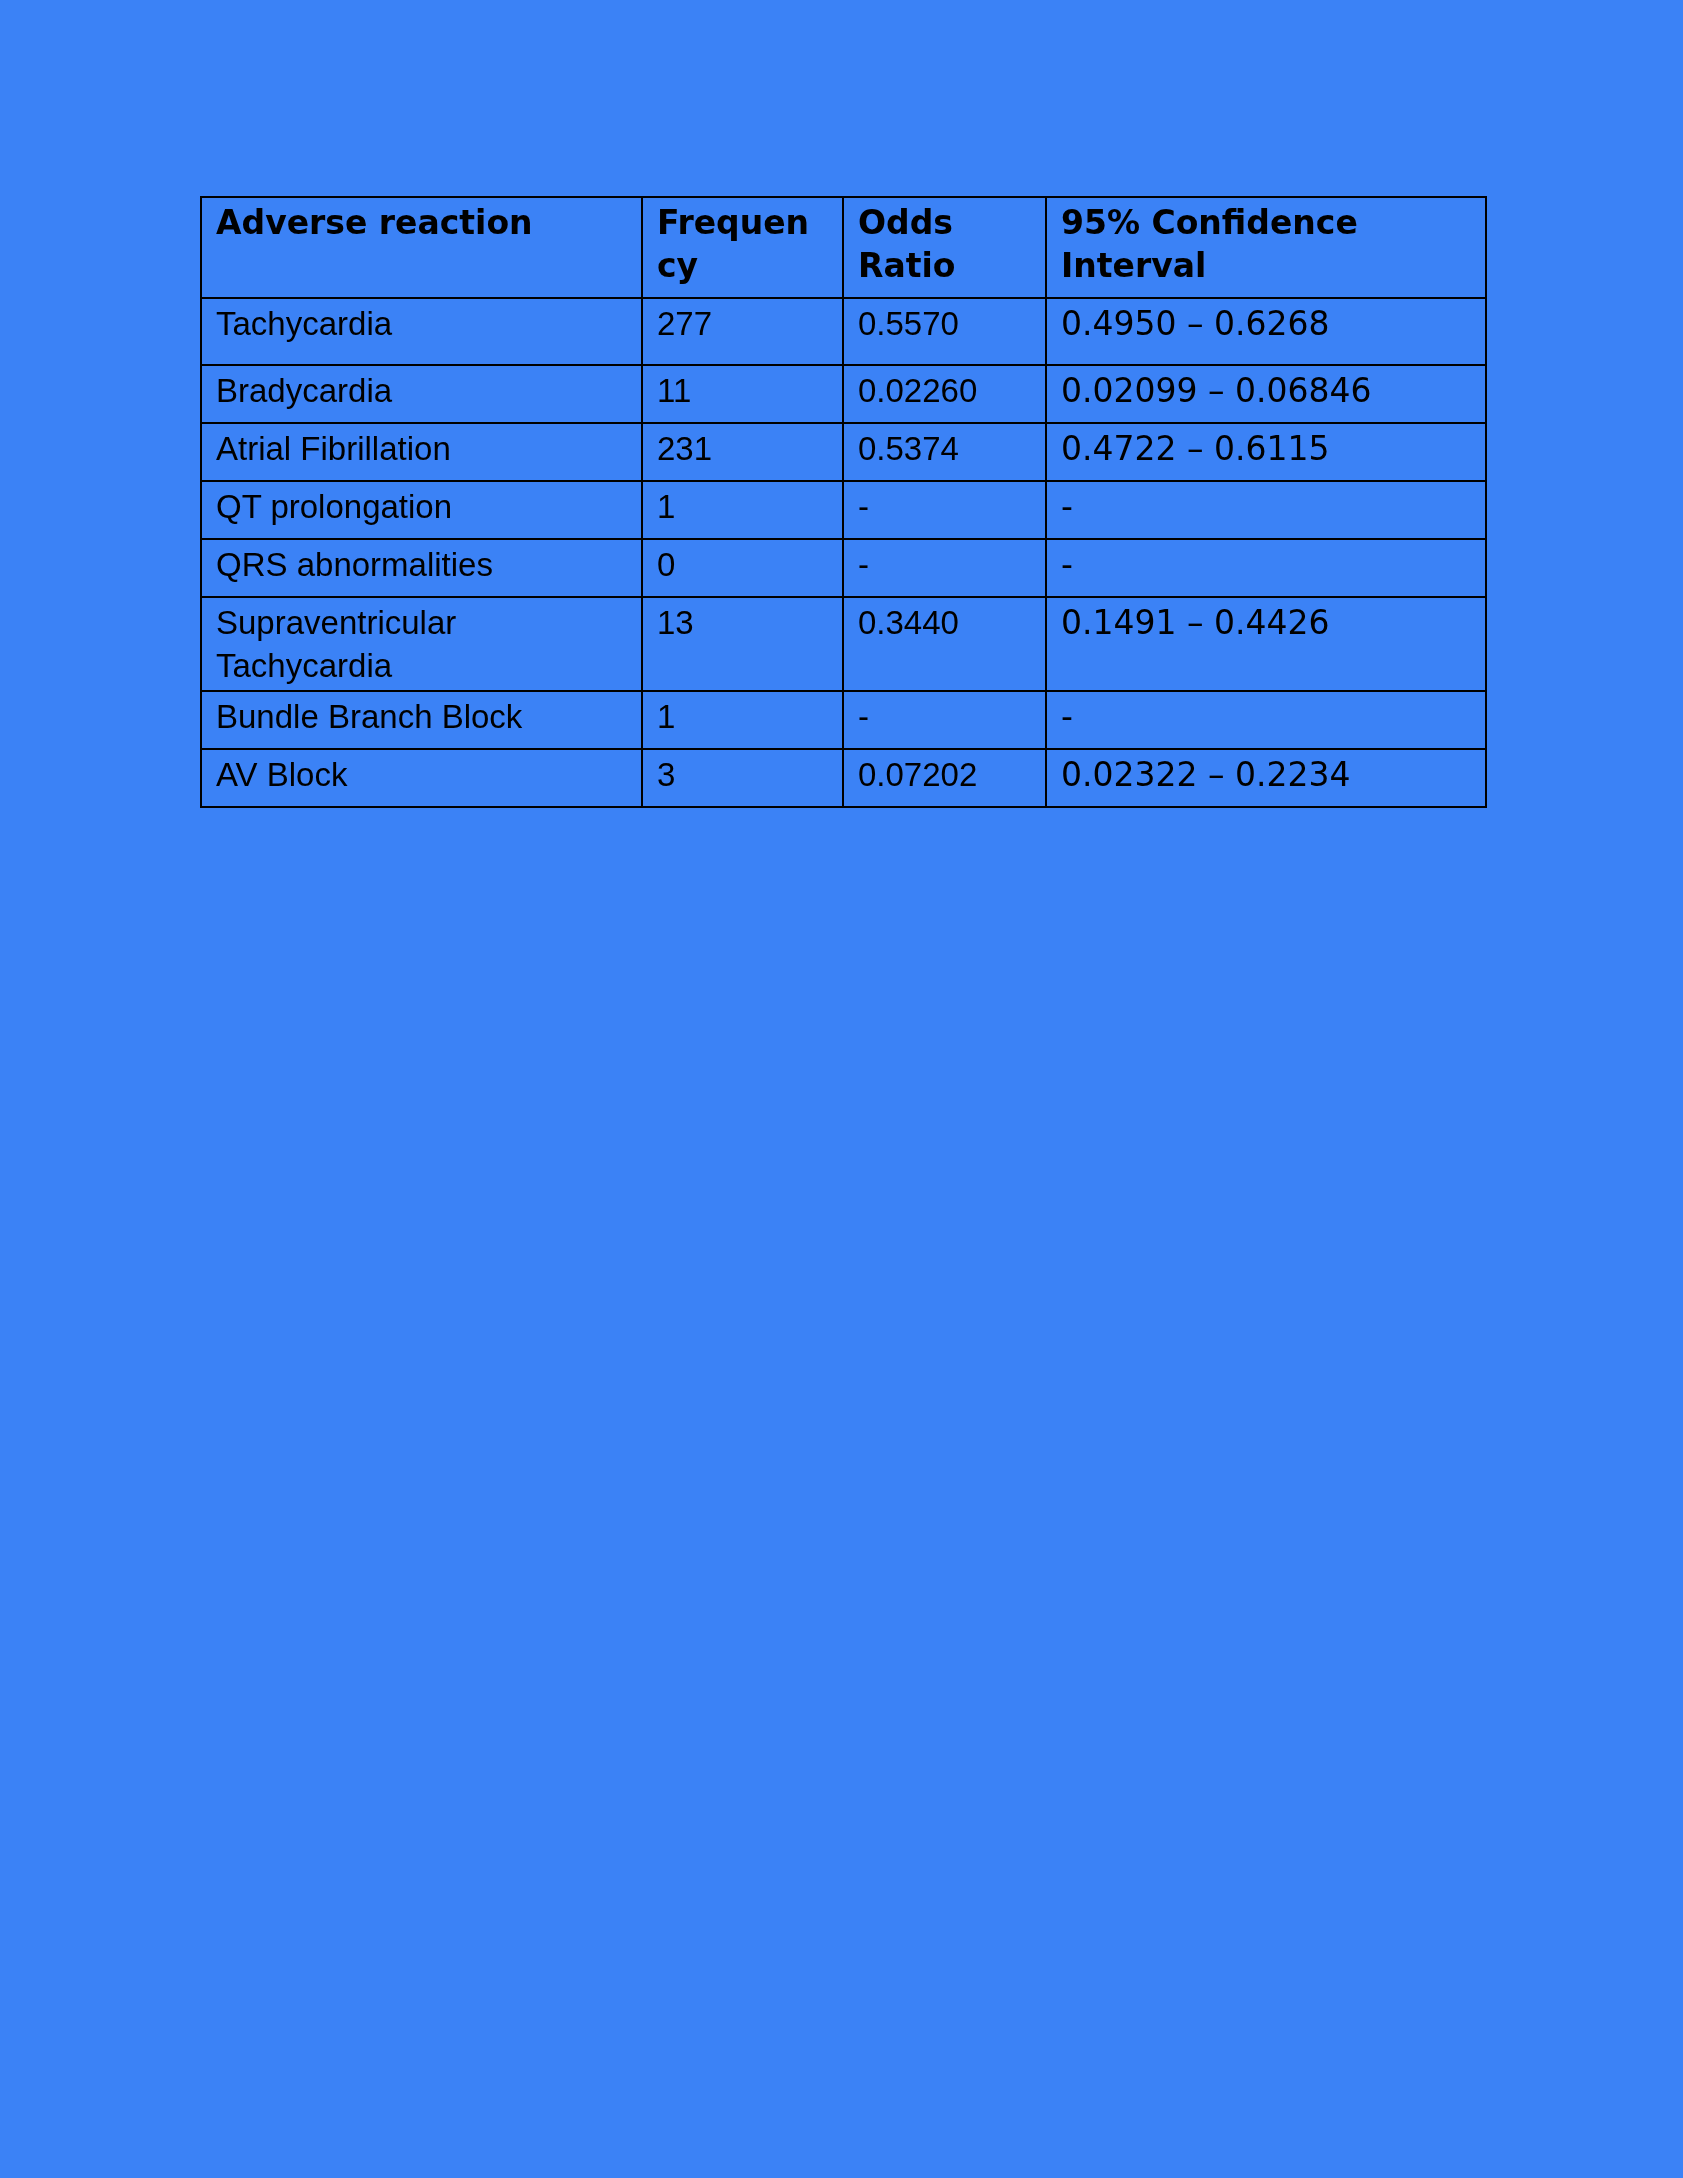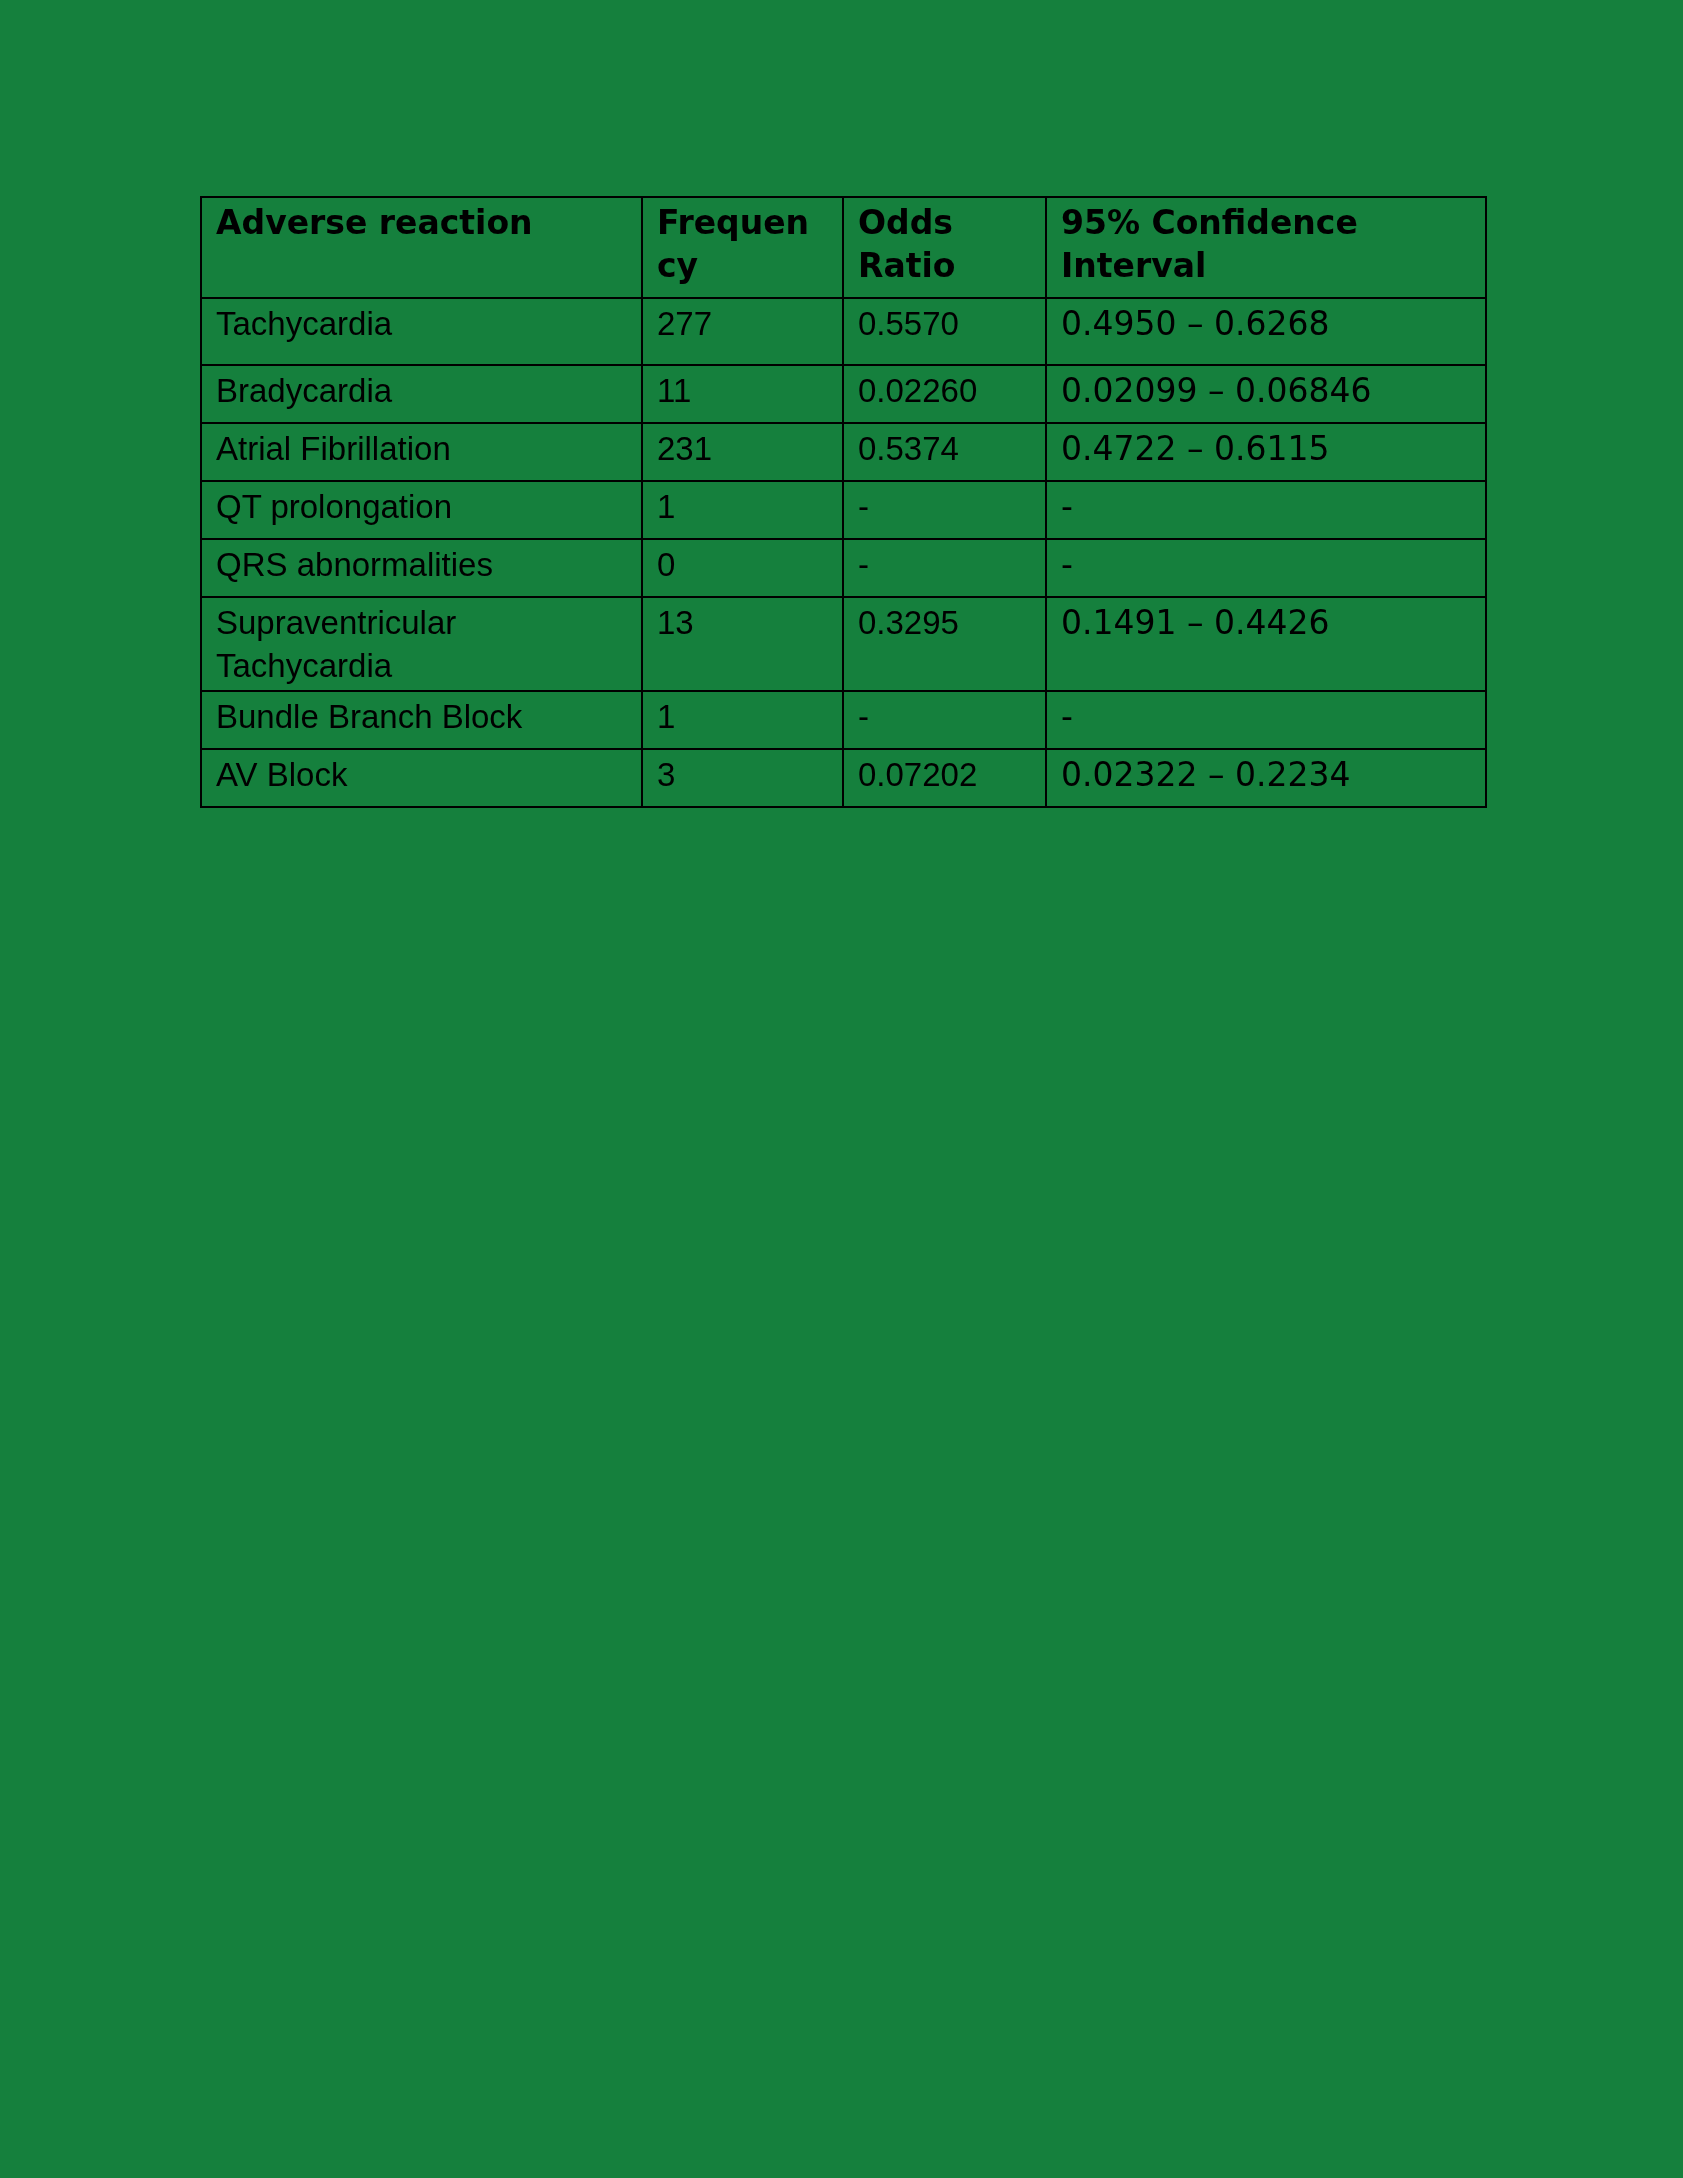--- a/index.html
+++ b/index.html
@@ -7,21 +7,21 @@
     padding: 0;
     width: 1683px;
     height: 2178px;
     background: #ffffff;
     font-family: "DejaVu Sans", sans-serif;
   }
   .page {
     position: relative;
     width: 1683px;
     height: 2178px;
-    background: #15803d;
+    background: #3b82f6;
     overflow: hidden;
   }
   table.doc-table {
     position: absolute;
     left: 200px;
     top: 196px;
     width: 1284px;
     border-collapse: collapse;
     table-layout: fixed;
   }
@@ -113,21 +113,21 @@
       <tr class="body-row">
         <td class="cell-reaction">QRS abnormalities</td>
         <td class="cell-frequency">0</td>
         <td class="cell-odds">-</td>
         <td class="cell-ci">-</td>
       </tr>
 
       <tr class="body-row row-tall">
         <td class="cell-reaction">Supraventricular Tachycardia</td>
         <td class="cell-frequency">13</td>
-        <td class="cell-odds">0.3295</td>
+        <td class="cell-odds">0.3440</td>
         <td class="cell-ci">0.1491 – 0.4426</td>
       </tr>
 
       <tr class="body-row">
         <td class="cell-reaction">Bundle Branch Block</td>
         <td class="cell-frequency">1</td>
         <td class="cell-odds">-</td>
         <td class="cell-ci">-</td>
       </tr>
 

